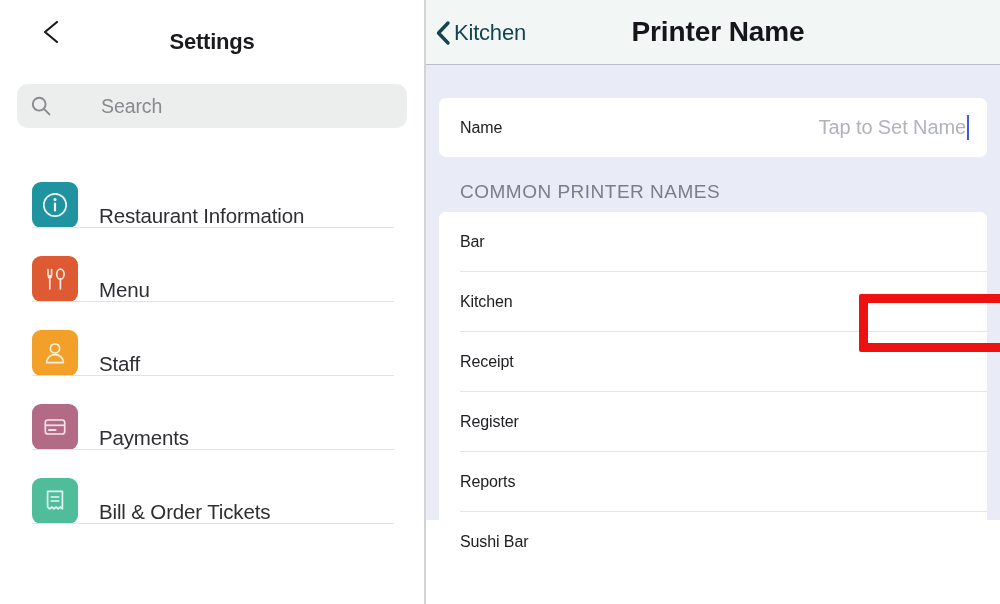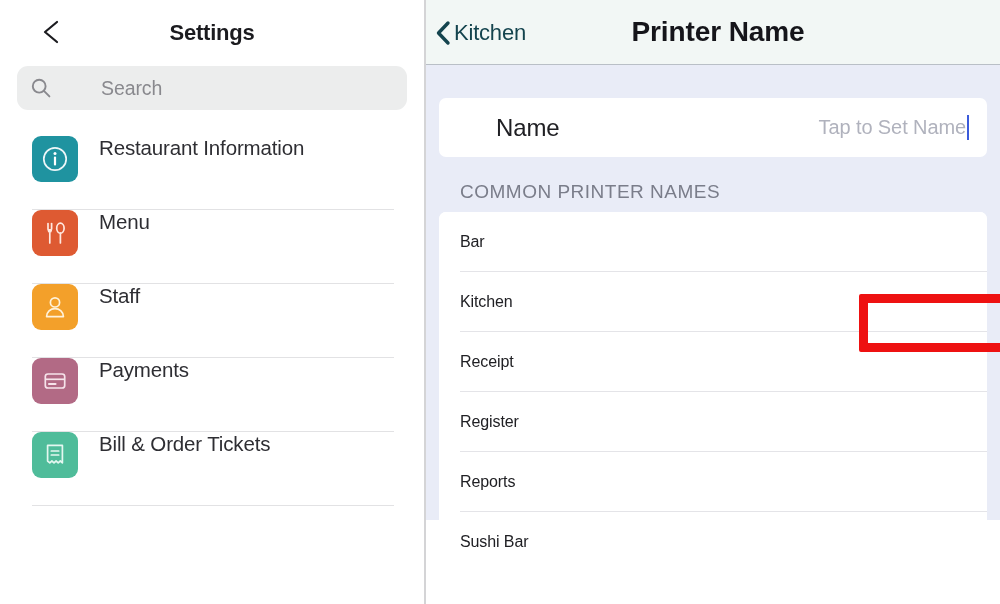--- a/index.html
+++ b/index.html
@@ -15,21 +15,21 @@
   
   .sidebar {
     position:relative;
     width:424px;
     height:604px;
     background:#ffffff;
     flex:0 0 424px;
   }
   .sidebar-header {
     position:relative;
-    height:66px;
+    height:84px;
     display:flex;
     align-items:center;
     justify-content:center;
     background:#ffffff;
   }
   .back-chevron-left {
     position:absolute;
     left:38px;
     top:18px;
     width:28px;
@@ -60,21 +60,21 @@
     font-size:19.5px;
     color:#89898e;
     letter-spacing:-0.1px;
   }
 
   .nav-list { margin-top:26px; }
   .nav-item {
     position:relative;
     height:74px;
     display:flex;
-    align-items:flex-start;
+    align-items:flex-end;
     padding-left:32px;
     cursor:pointer;
     background:#ffffff;
   }
   .nav-item::after {
     content:"";
     position:absolute;
     left:32px;
     right:30px;
     bottom:0;
@@ -157,24 +157,23 @@
     overflow:hidden;
   }
   .name-row {
     height:59px;
     display:flex;
     align-items:center;
     padding:0 18px 0 21px;
     cursor:pointer;
   }
   .name-label {
-    font-size:24px;
+    font-size:16px;
     color:#202024;
     letter-spacing:-0.1px;
-    margin-left:36px;
   }
   .name-value-wrap {
     margin-left:auto;
     display:flex;
     align-items:center;
   }
   .name-placeholder {
     font-size:20px;
     color:#b0b2bd;
     letter-spacing:-0.1px;

